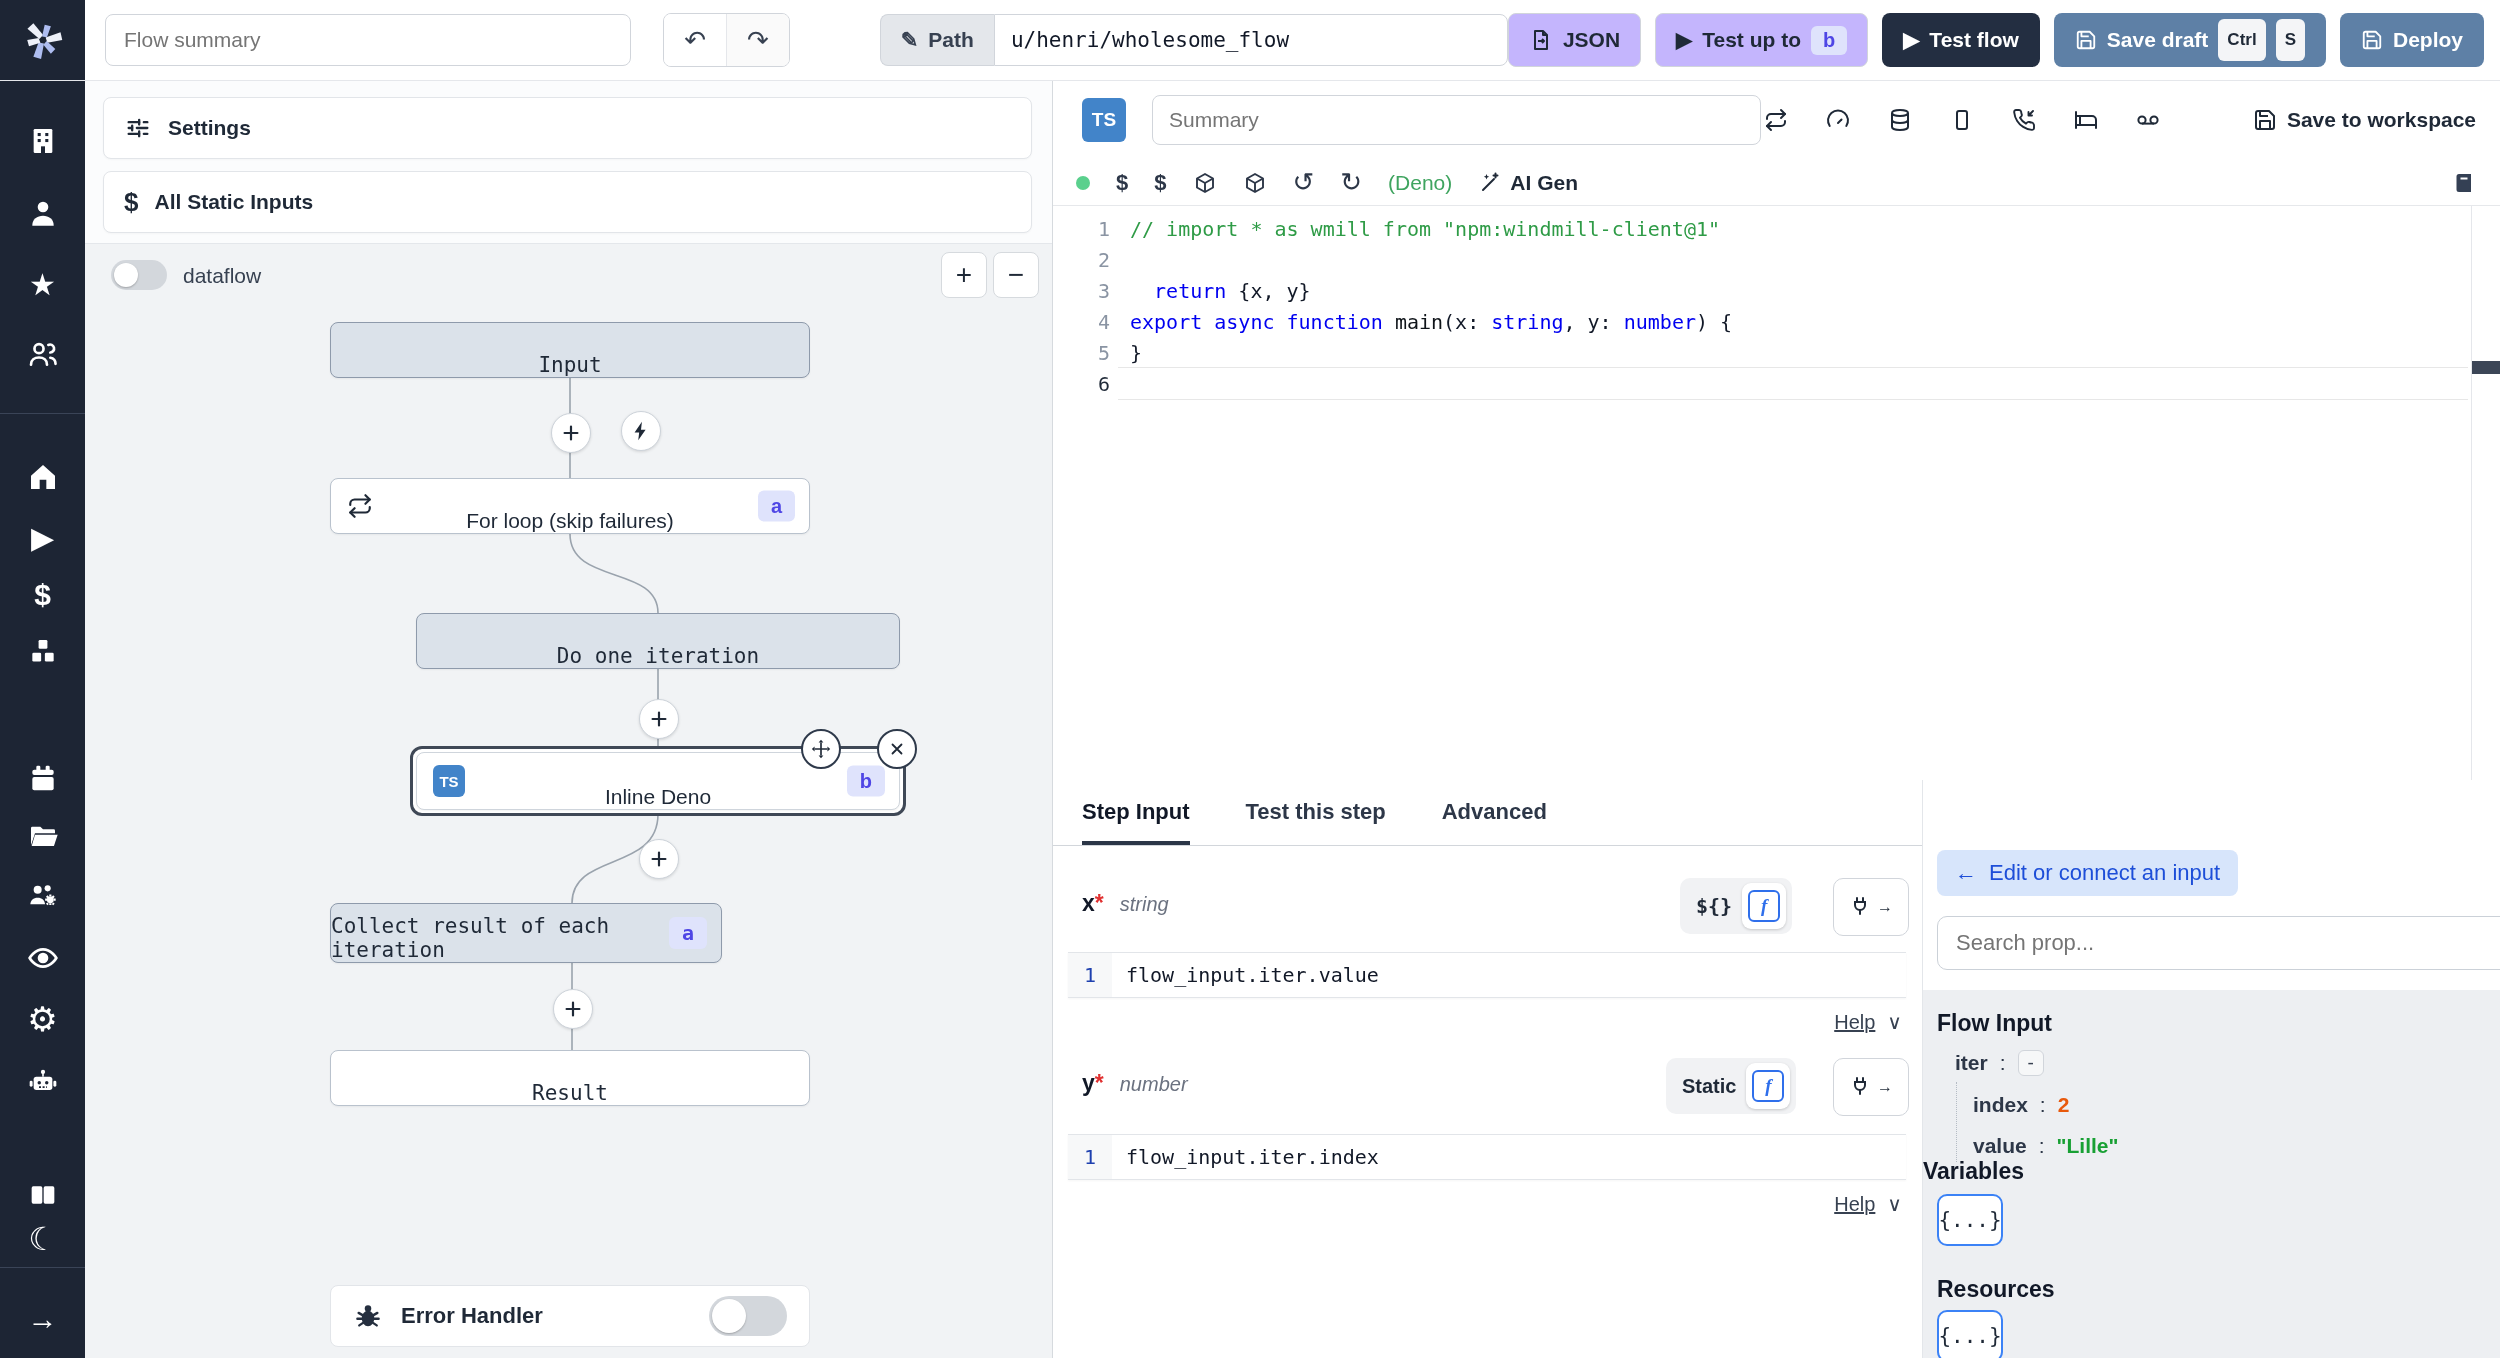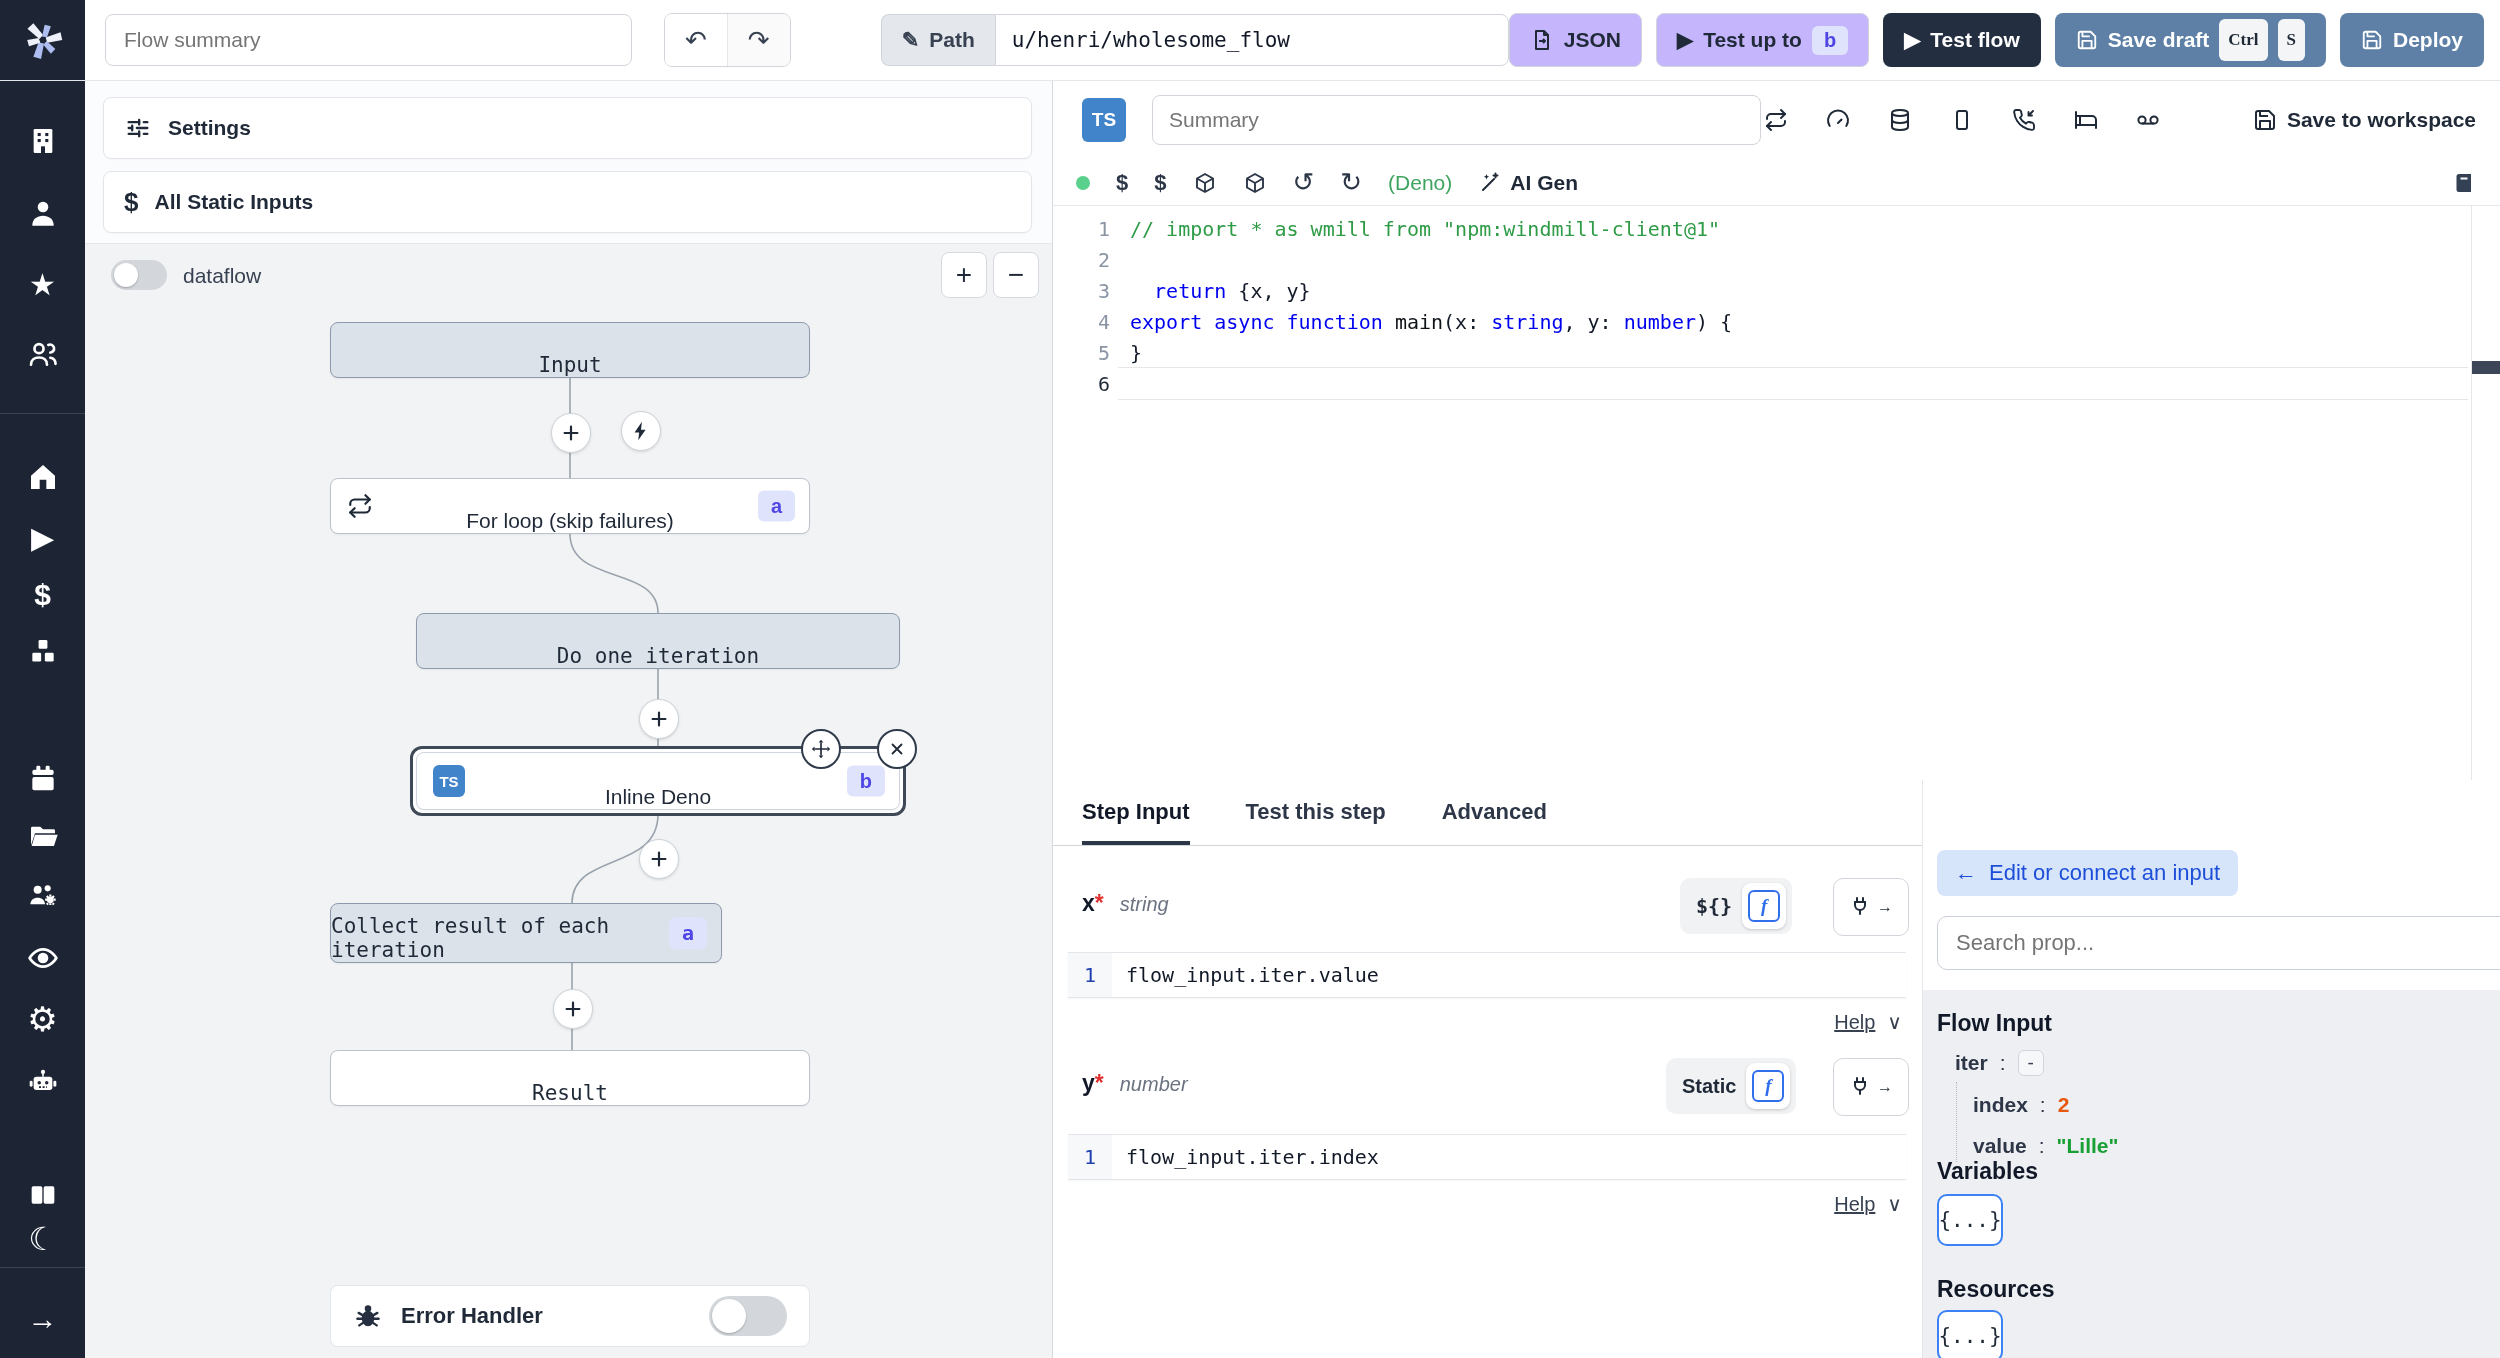--- a/index.html
+++ b/index.html
@@ -23,21 +23,21 @@
   .path-input{width:480px;height:50px;border:1px solid #d1d5db;border-radius:0 8px 8px 0;font-size:21px;
               padding:0 16px;color:#111827;outline:none;}
   .topbar-right{margin-left:auto;margin-right:16px;display:flex;align-items:center;gap:14px;}
   .btn{height:52px;border-radius:8px;display:flex;align-items:center;gap:10px;padding:0 20px;
        font-size:21px;font-weight:700;cursor:pointer;border:1px solid transparent;white-space:nowrap;}
   .btn-outline{background:#c4b5fd;border-color:#d1d5db;color:#1f2937;}
   .btn-dark{background:#232e41;color:#fff;}
   .btn-steel{background:#5e80a6;color:#fff;}
   .mini-badge{background:#dfe3fc;color:#4f46e5;font-weight:700;border-radius:6px;padding:3px 12px;font-size:20px;}
   .kbd{background:#f4f5f7;color:#1f2937;border-radius:6px;padding:11px 9px;font-size:17px;
-       font-family:Liberation Serif, serif;font-weight:700;text-align:right;}
+       font-family:Liberation Sans, sans-serif;font-weight:700;text-align:right;}
 
   
   .sidebar{position:absolute;left:0;top:80px;width:85px;height:1278px;background:#1d2534;z-index:20;}
   .side-icon{position:absolute;left:0;width:85px;height:40px;display:flex;align-items:center;justify-content:center;
              color:#fff;cursor:pointer;}
   .side-icon svg{width:32px;height:32px;}
   .side-glyph{font-size:30px;line-height:1;color:#fff;}
   .side-div{position:absolute;left:0;width:85px;border-top:1px solid #3a4457;}
 
   
@@ -668,20 +668,20 @@
       <div class="tree-row" style="left:50px;top:103px">
         <span class="tree-key">index</span>
         <span>:</span>
         <span class="v-num">2</span>
       </div>
       <div class="tree-row" style="left:50px;top:144px">
         <span class="tree-key">value</span>
         <span>:</span>
         <span class="v-str">"Lille"</span>
       </div>
-      <div class="prop-title" style="top:168px;position:absolute;left:14px;top:168px">Variables</div>
+      <div class="prop-title" style="top:168px;position:absolute;left:0;top:168px">Variables</div>
       <div class="obj-chip" style="top:204px">{...}</div>
       <div class="prop-title" style="position:absolute;left:14px;top:286px">Resources</div>
       <div class="obj-chip" style="top:320px">{...}</div>
     </div>
   </div>
 
 </div>
 
 </body></html>

